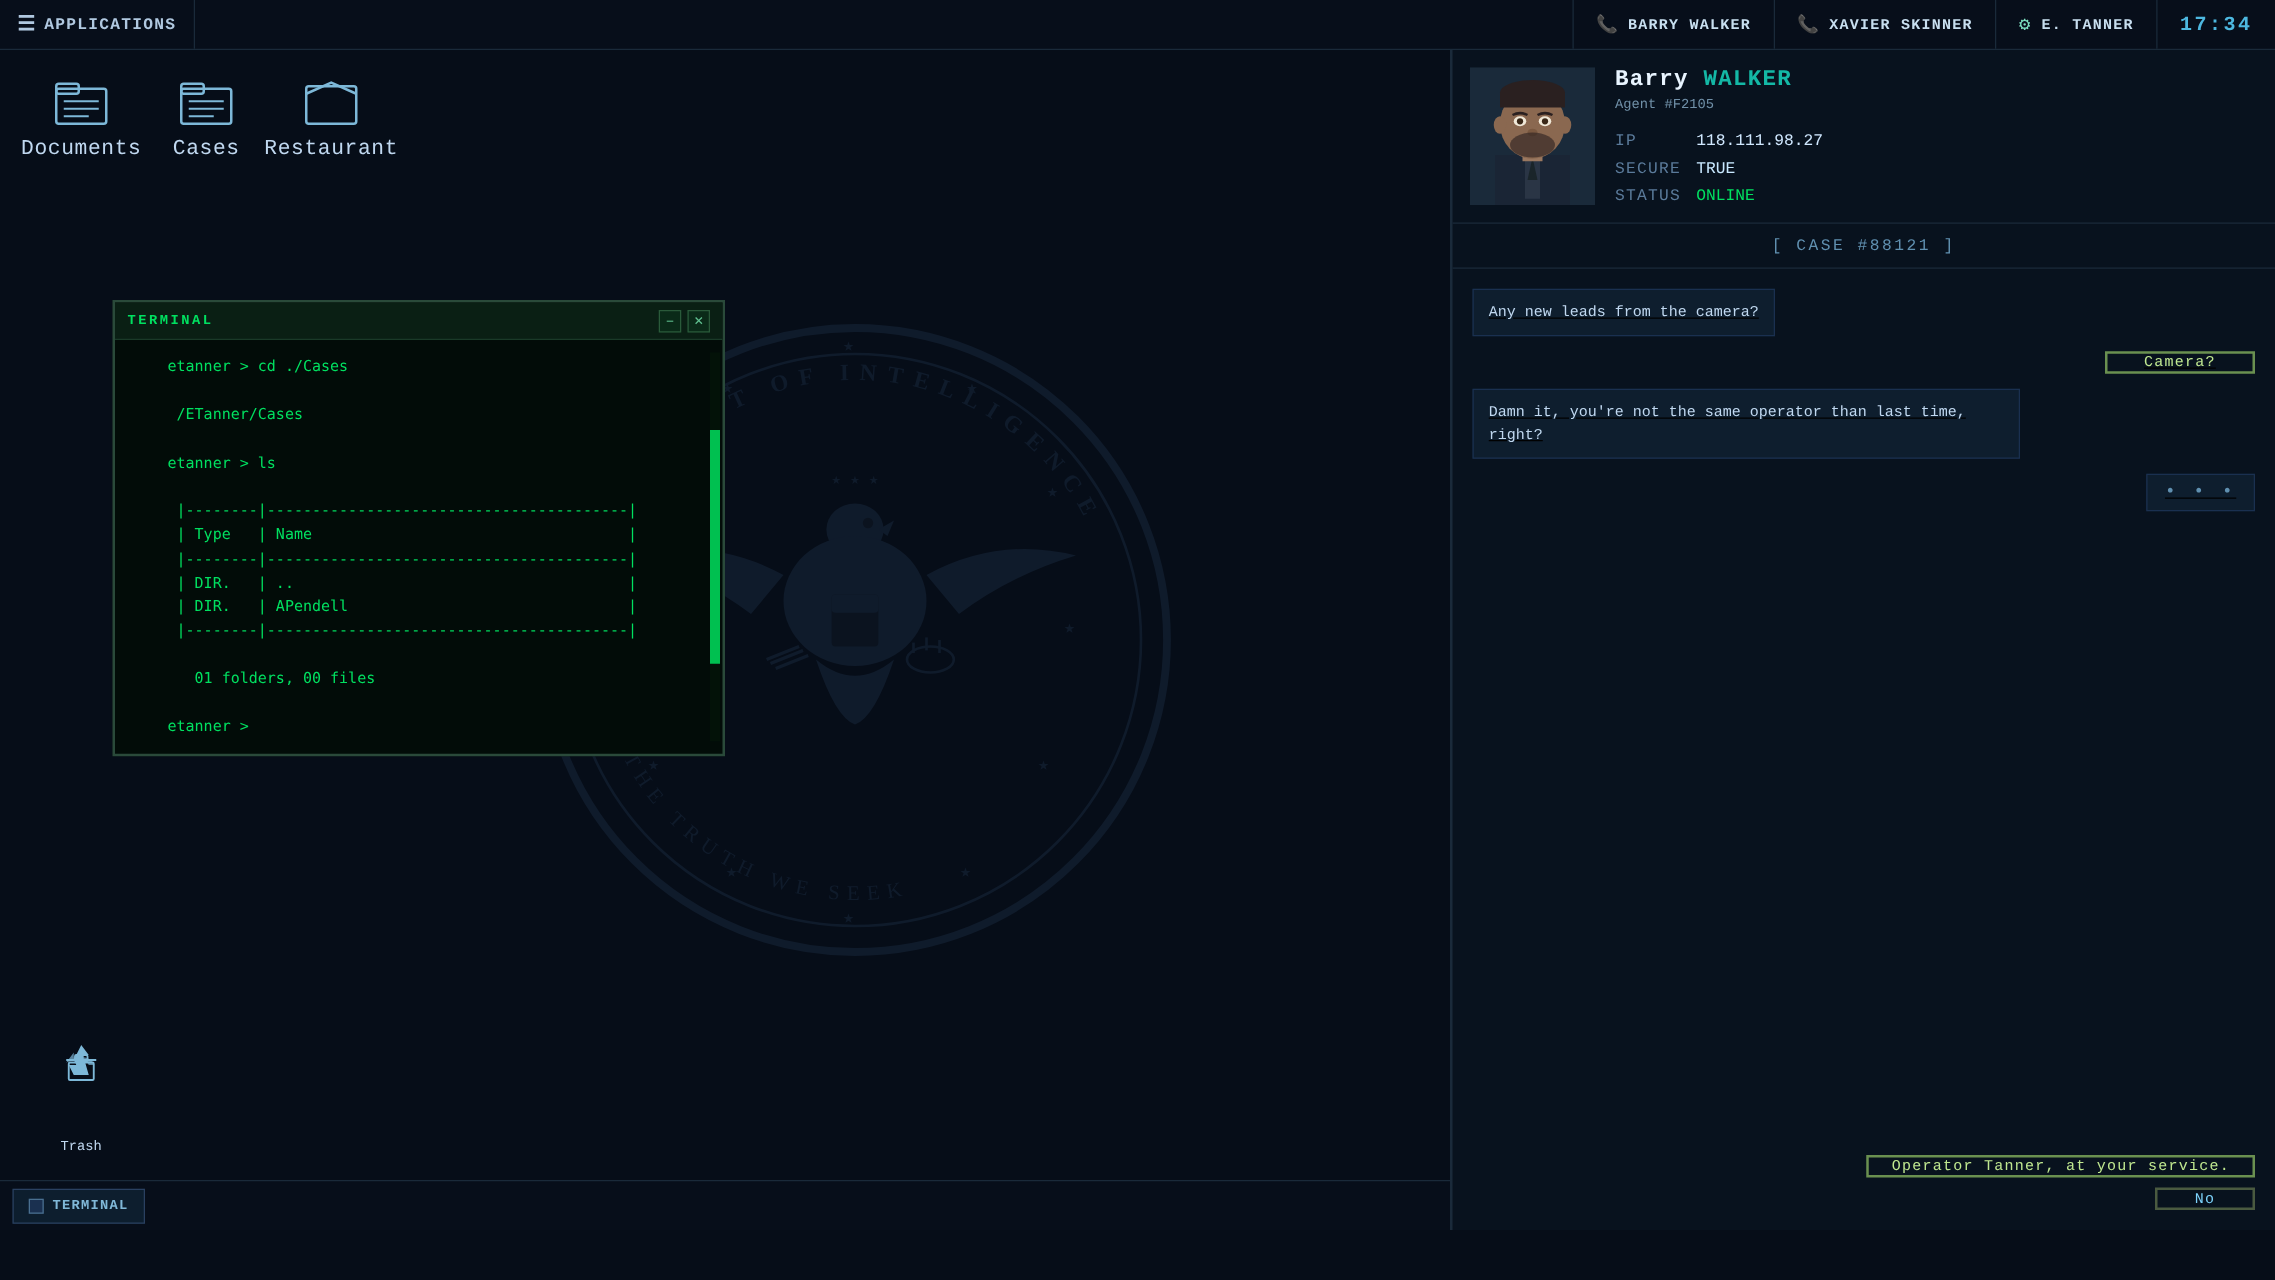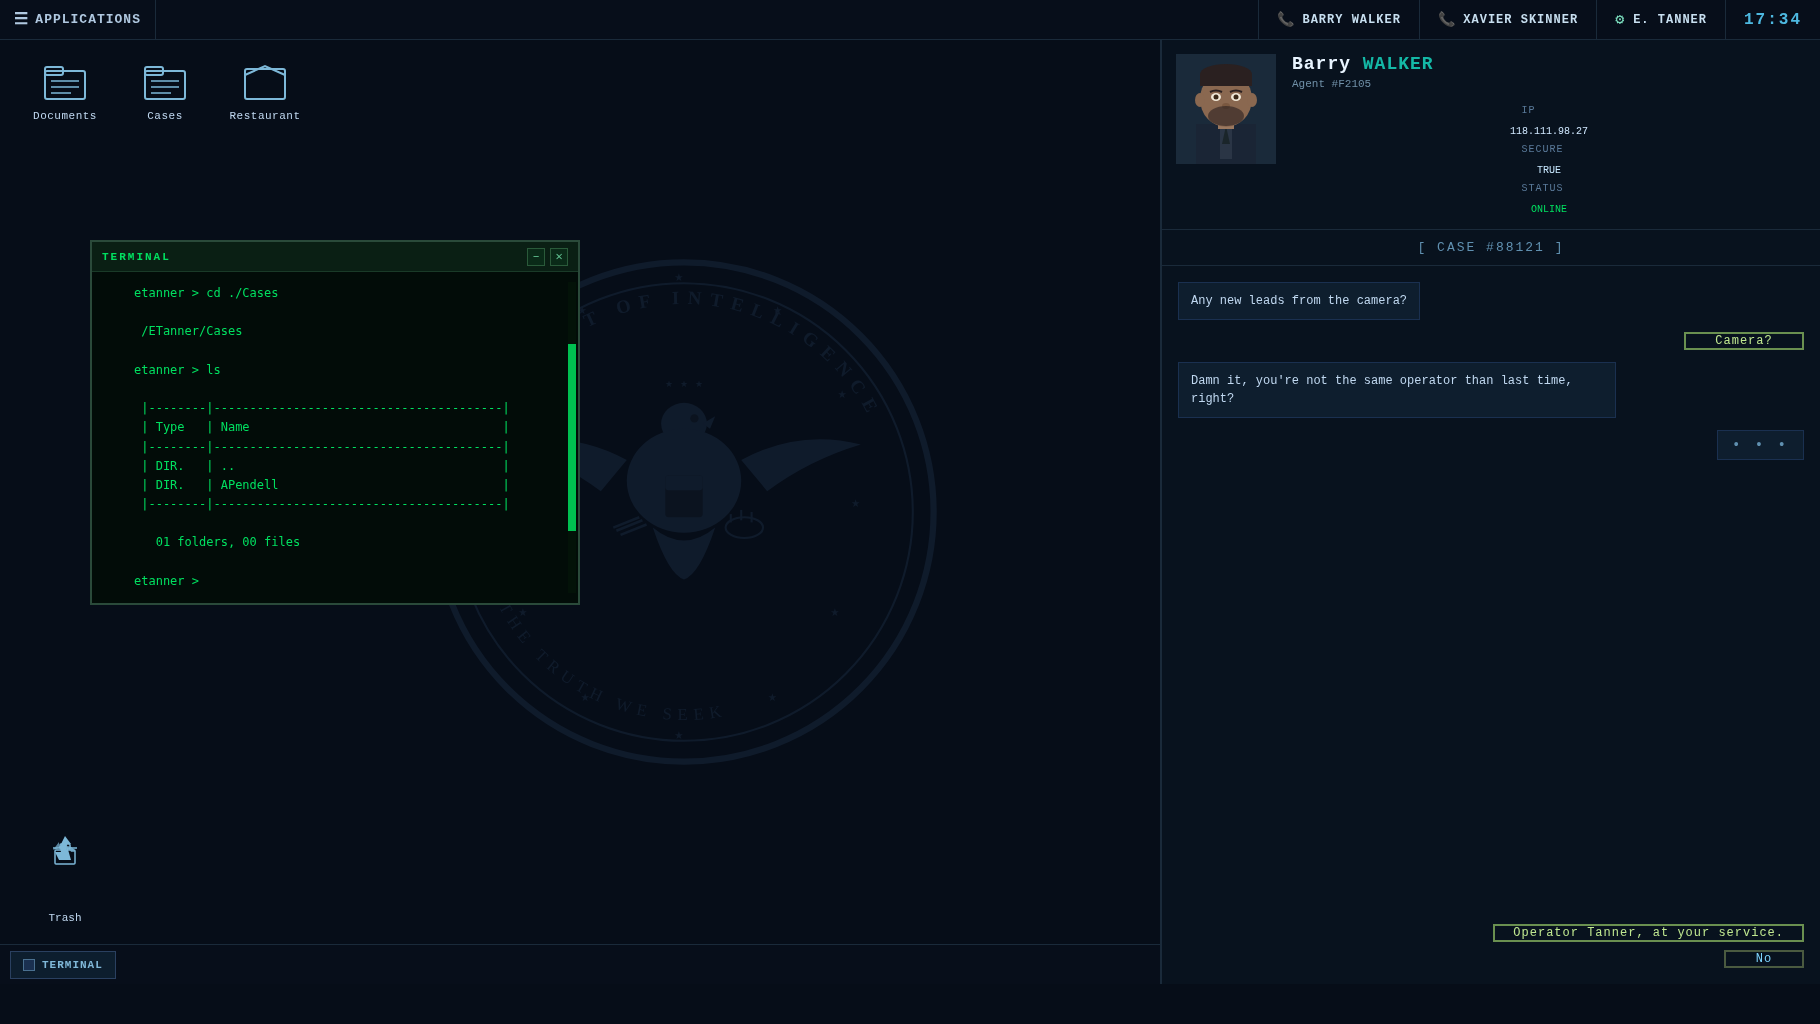--- a/index.html
+++ b/index.html
@@ -130,21 +130,21 @@
     .desktop-icon .icon-img {
       width: 50px;
       height: 45px;
       display: flex;
       align-items: center;
       justify-content: center;
       font-size: 36px;
       color: #7db8d8;
     }
     .desktop-icon .icon-label {
-      font-size: 11px;
+      font-size: 17px;
       color: #c0d8f0;
       text-align: center;
       letter-spacing: 0.5px;
     }
 
     
     .trash-icon-container {
       position: absolute;
       bottom: 60px;
       left: 30px;
@@ -282,23 +282,22 @@
     #agent-name span { color: #14b8a6; font-weight: 900; }
     #agent-id {
       font-size: 11px;
       color: #7090a8;
       margin-bottom: 8px;
     }
     .agent-detail-row {
       display: flex;
       align-items: center;
       gap: 10px;
-      font-size: 10px;
+      font-size: 13px;
       margin-top: 3px;
-      flex-direction: column;
     }
     .detail-key {
       color: #5a7a9a;
       letter-spacing: 1px;
       min-width: 55px;
     }
     .detail-val {
       color: #d0e8ff;
     }
     .detail-val.online { color: #00e060; }
@@ -315,20 +314,21 @@
     }
 
     
     #chat-area {
       flex: 1;
       padding: 16px;
       display: flex;
       flex-direction: column;
       gap: 12px;
       overflow-y: auto;
+      text-decoration: underline;
     }
     .chat-msg-left {
       align-self: flex-start;
       max-width: 70%;
     }
     .chat-msg-left .bubble {
       background: #0e1e2e;
       border: 1px solid #1a3050;
       color: #c0d8f0;
       font-size: 12px;

